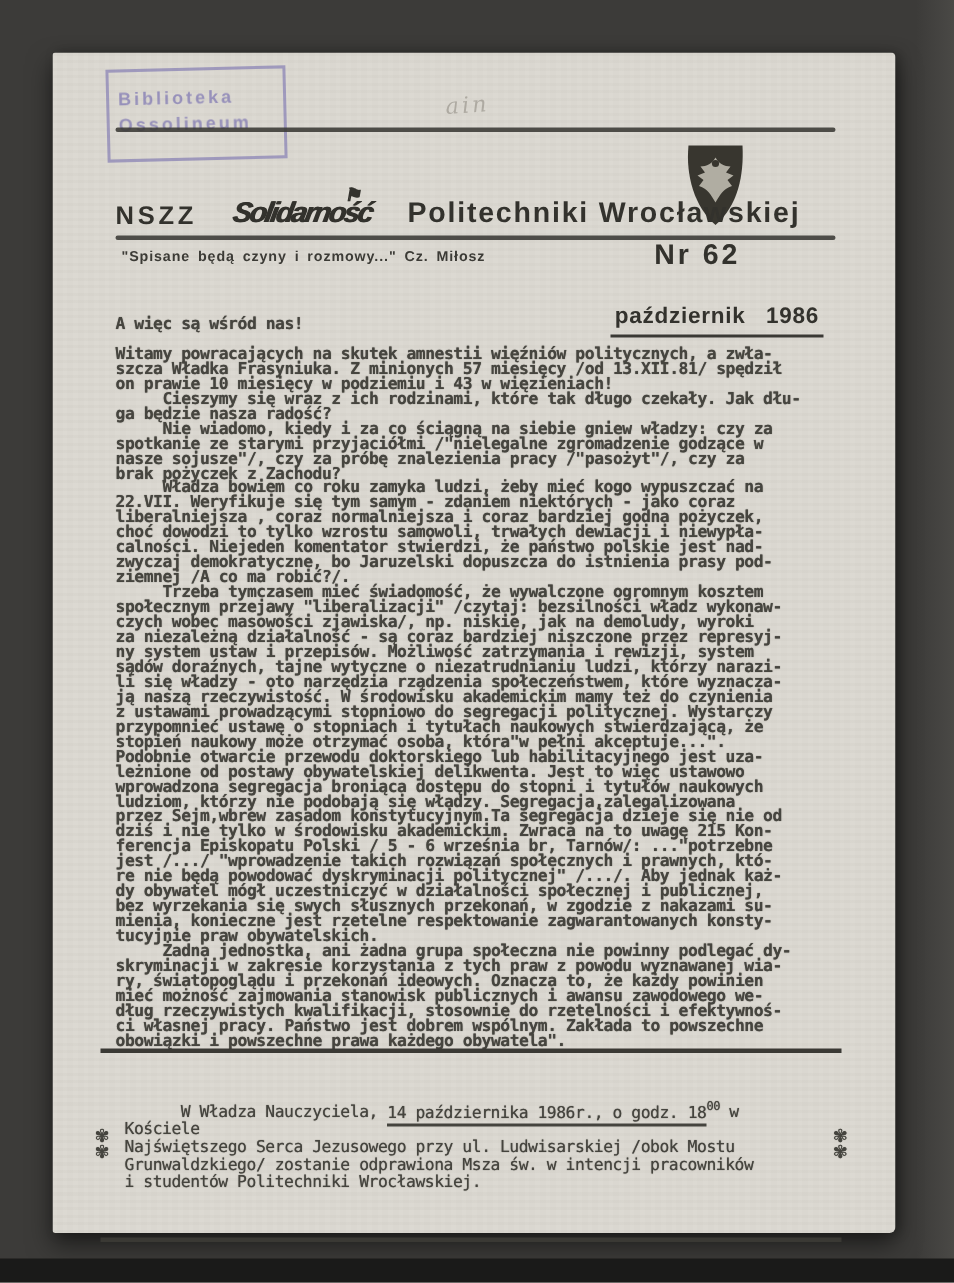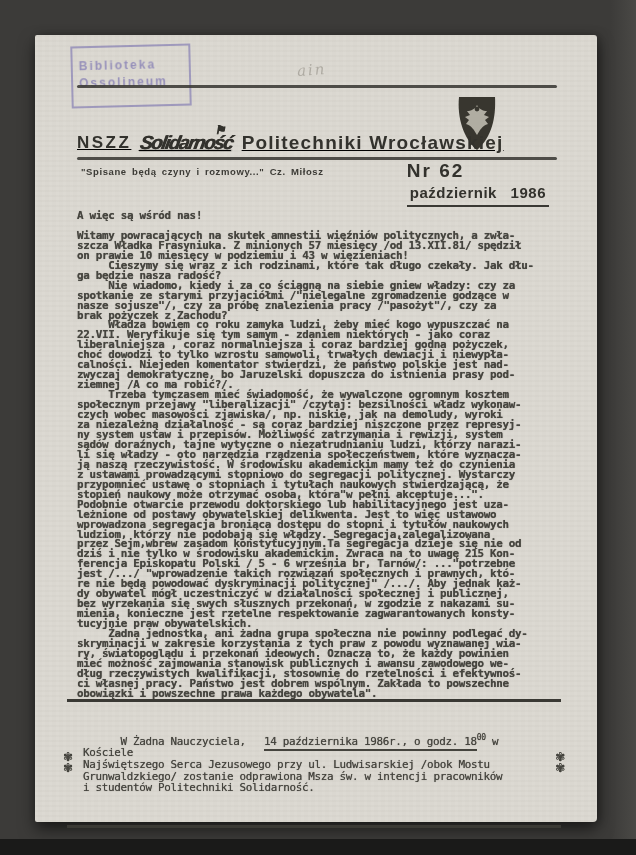--- a/index.html
+++ b/index.html
@@ -47,40 +47,40 @@
   .rule-top { left:42px; top:50px; width:480px; }
   .rule-mid { left:42px; top:122px; width:480px; }
 
   .title {
     position:absolute; left:42px; top:54px;
     font-size:31px; font-weight:bold; color:#31302b;
     letter-spacing:1px; word-spacing:16px;
     text-shadow:.6px .6px 0 rgba(44,42,38,.55);
   }
 
-  .org-line { position:absolute; left:42px; top:97px; display:flex; align-items:center; gap:9px;text-decoration:underline; }
+  .org-line { position:absolute; left:42px; top:97px; display:flex; align-items:flex-end; gap:24px; }
   .org-prefix { font-size:17px; font-weight:bold; color:#33322d; letter-spacing:2.5px; }
   .org-logo {
     position:relative; font-size:19px; font-weight:bold; font-style:italic;
     color:#33322d; letter-spacing:-1.5px; transform:skewX(-10deg);
     text-shadow:.7px 0 0 #33322d;
   }
   .flag-icon { position:absolute; top:-9px; right:10px; font-size:12px; font-style:normal; color:#33322d; }
   .org-name { font-size:19px; font-weight:bold; color:#33322d; letter-spacing:1.2px; }
 
   .motto {
     position:absolute; left:46px; top:131px;
     font-size:9.5px; font-weight:bold; color:#3c3b36; letter-spacing:.6px; word-spacing:2px;
   }
 
-  .issue { position:absolute; right:48px; top:125px; text-align:left; color:#33322d; }
+  .issue { position:absolute; right:48px; top:125px; text-align:center; color:#33322d; }
   .issue-number { font-size:19px; font-weight:bold; letter-spacing:2px; padding-right:26px; }
   .issue-date {
     display:inline-block; font-size:15px; font-weight:bold; letter-spacing:.5px; word-spacing:9px;
-    border-bottom:2.5px solid #3a3934; padding:1px 3px 4px 3px; margin-top:1px;
+    border-bottom:2.5px solid #3a3934; padding:1px 3px 4px 3px; margin-top:19px;
   }
 
   .crest { position:absolute; left:420px; top:60px; }
 
   .typewriter {
     position:absolute; left:42px; top:176px; width:492px;
     font-family:"DejaVu Sans Mono", monospace;
     font-size:10.9px; line-height:9.95px; letter-spacing:-.3px;
     color:#46453f; white-space:pre;
     text-shadow:0 0 .7px rgba(62,60,54,.8);
@@ -89,21 +89,21 @@
 
   .notice-box {
     position:absolute; left:32px; top:664px; width:494px;
     border-top:3.5px solid #3a3934; border-bottom:3.5px solid #3a3934;
     padding:7px 14px 8px 16px;
     font-family:"DejaVu Sans Mono", monospace;
     font-size:10.9px; line-height:11.6px; letter-spacing:-.3px;
     color:#45443e; white-space:pre-wrap;
     text-shadow:0 0 .7px rgba(62,60,54,.8);
   }
-  .notice-underline { border-bottom:2px solid #45443e; padding-bottom:1px;margin-left:12px; }
+  .notice-underline { border-bottom:2px solid #45443e; padding-bottom:1px; }
   .notice-sup { vertical-align:super; font-size:8px;margin-top:43px; }
   .ornament {
     position:absolute; top:50%; transform:translateY(-50%);
     display:flex; flex-direction:column; line-height:11px; font-size:12px; color:#45443e;
     font-family:"DejaVu Sans", sans-serif; text-shadow:0 0 .5px #45443e;
   }
   .ornament-left { left:-4px; }
   .ornament-right { right:-4px; }
 </style>
 </head>
@@ -197,24 +197,24 @@
 mieć możność zajmowania stanowisk publicznych i awansu zawodowego we-
 dług rzeczywistych kwalifikacji, stosownie do rzetelności i efektywnoś-
 ci własnej pracy. Państwo jest dobrem wspólnym. Zakłada to powszechne
 obowiązki i powszechne prawa każdego obywatela".</div>
 
     <div class="notice-box">
       <span class="ornament ornament-left">
         <span>✾</span>
         <span>✾</span>
       </span>
-      <span>W Żadna Nauczyciela, </span><span class="notice-underline">14 października 1986r., o godz. 18</span><span class="notice-sup">00</span><span> w Kościele
+      <span>W Władza Nauczyciela, </span><span class="notice-underline">14 października 1986r., o godz. 18</span><span class="notice-sup">00</span><span> w Kościele
 Najświętszego Serca Jezusowego przy ul. Ludwisarskiej /obok Mostu
 Grunwaldzkiego/ zostanie odprawiona Msza św. w intencji pracowników
-i studentów Politechniki Solidarność.</span>
+i studentów Politechniki Wrocławskiej.</span>
       <span class="ornament ornament-right">
         <span>✾</span>
         <span>✾</span>
       </span>
     </div>
 
   </div>
 
   <div class="scan-band"></div>
 </div>

